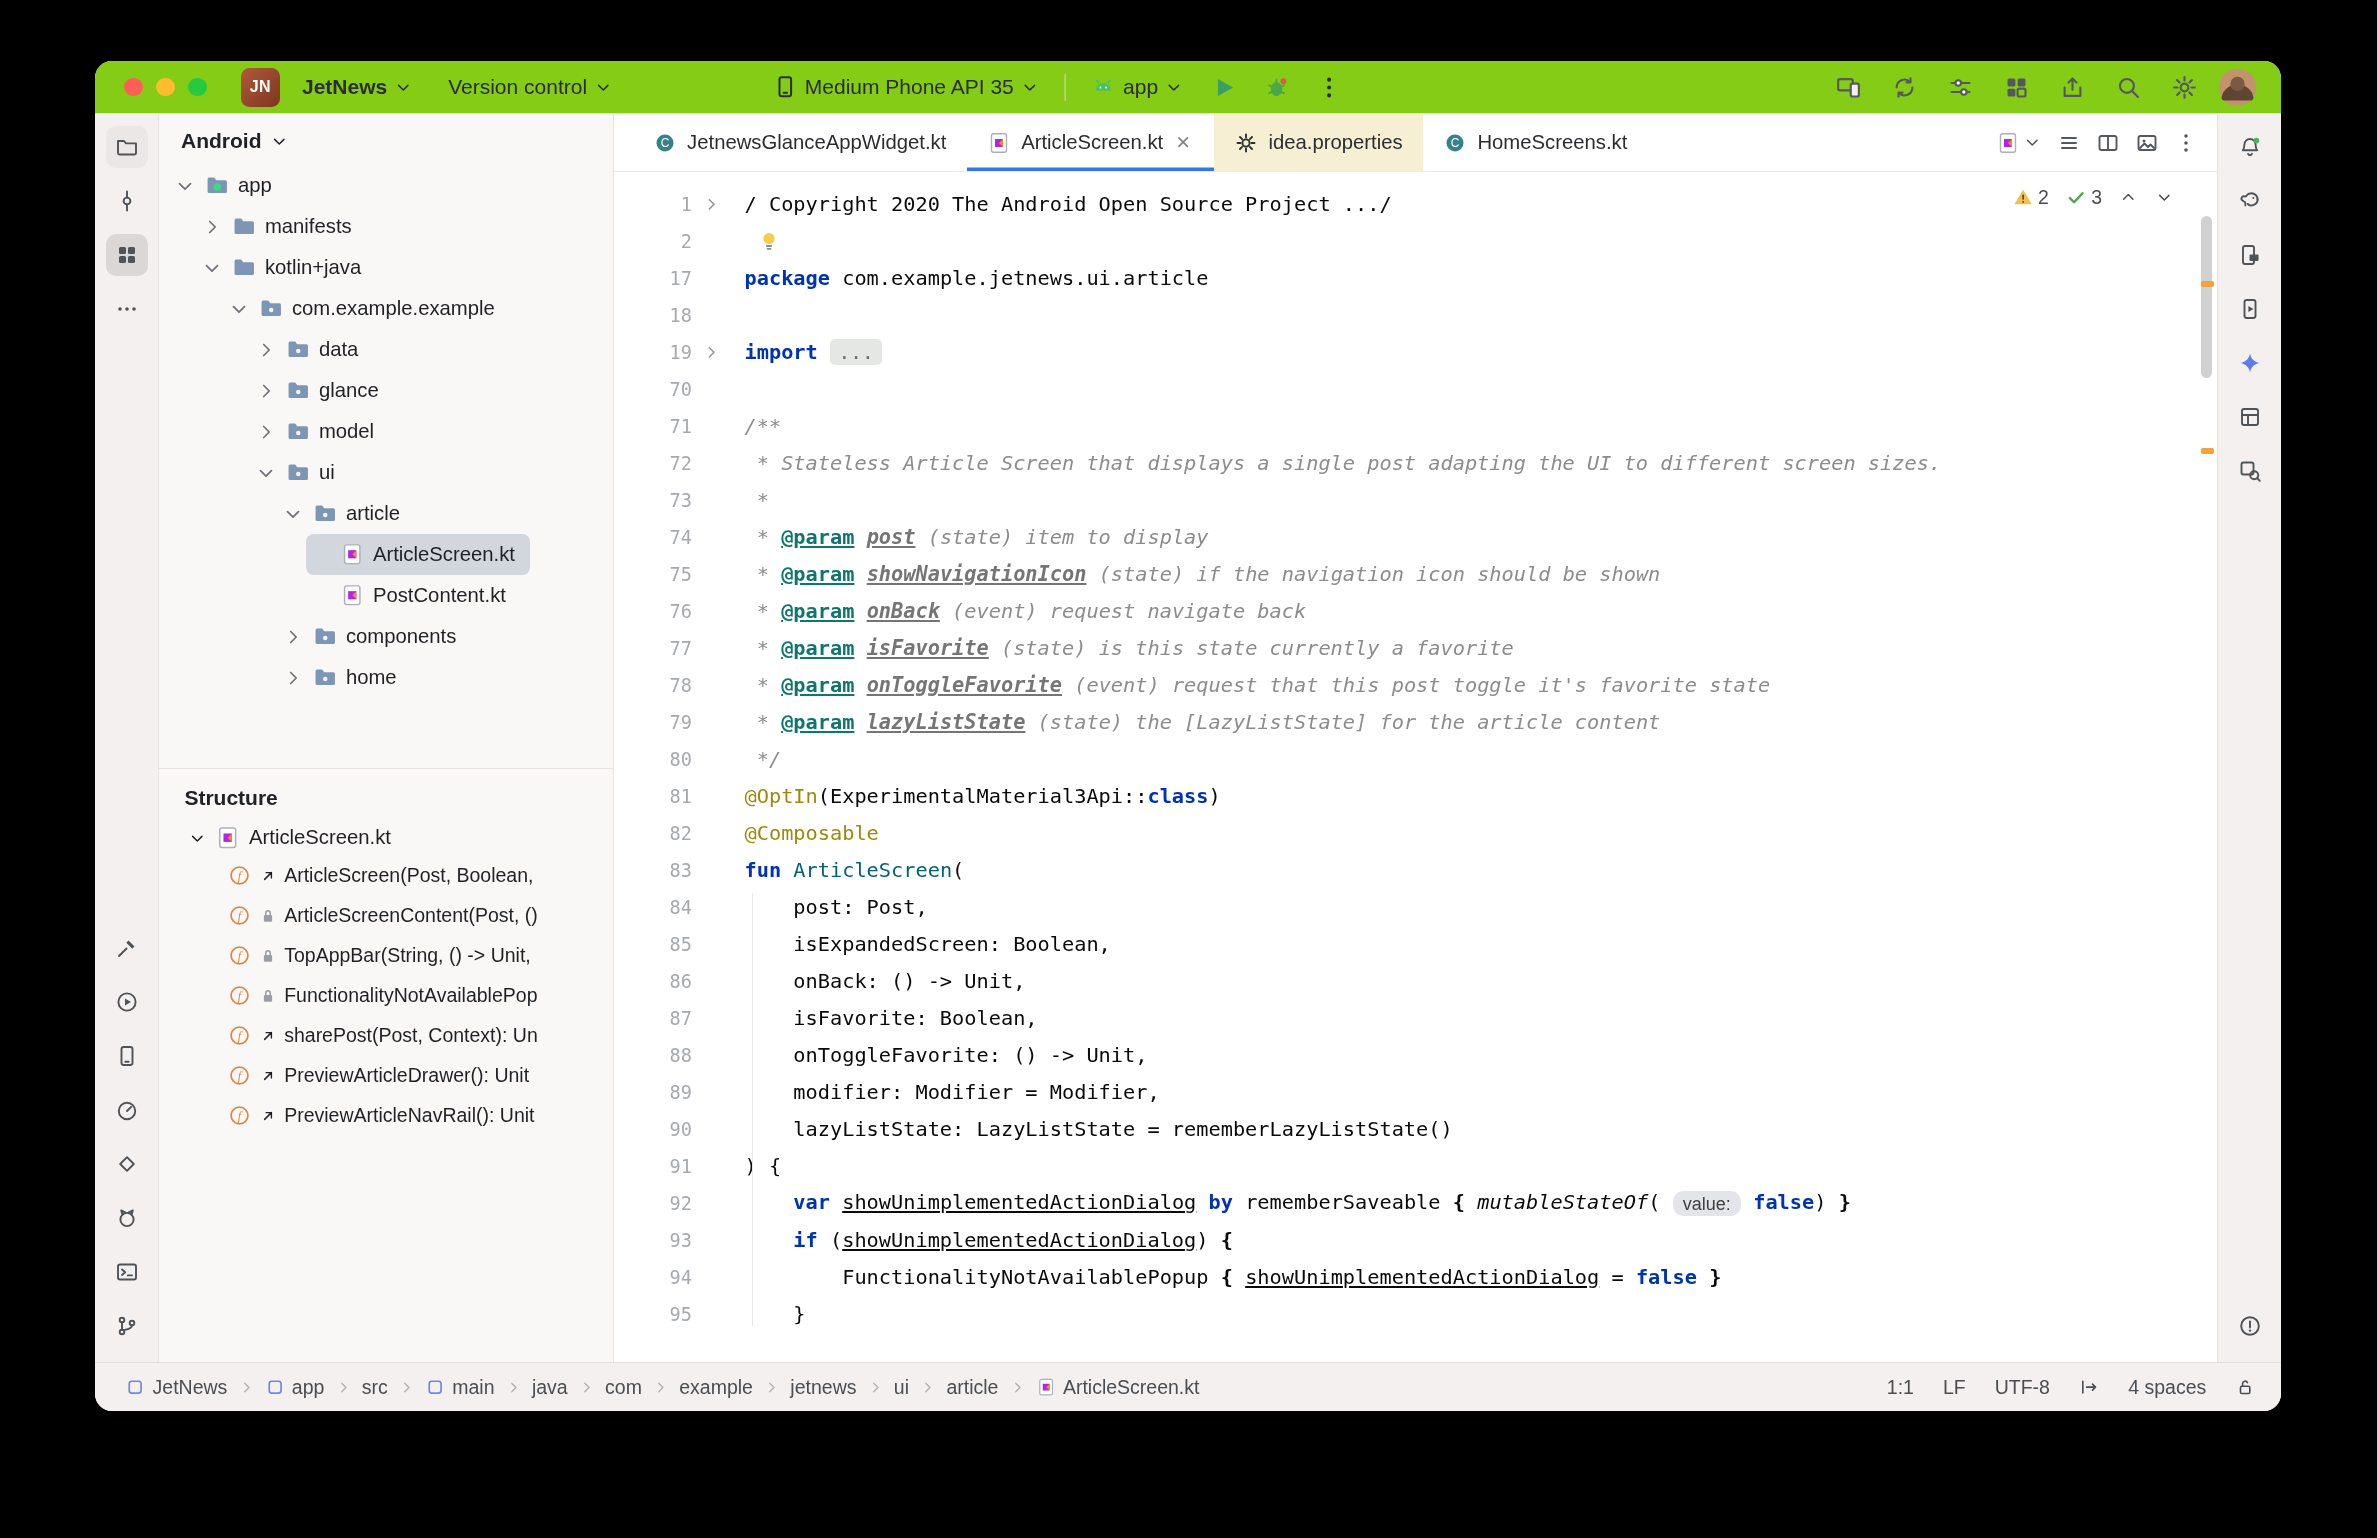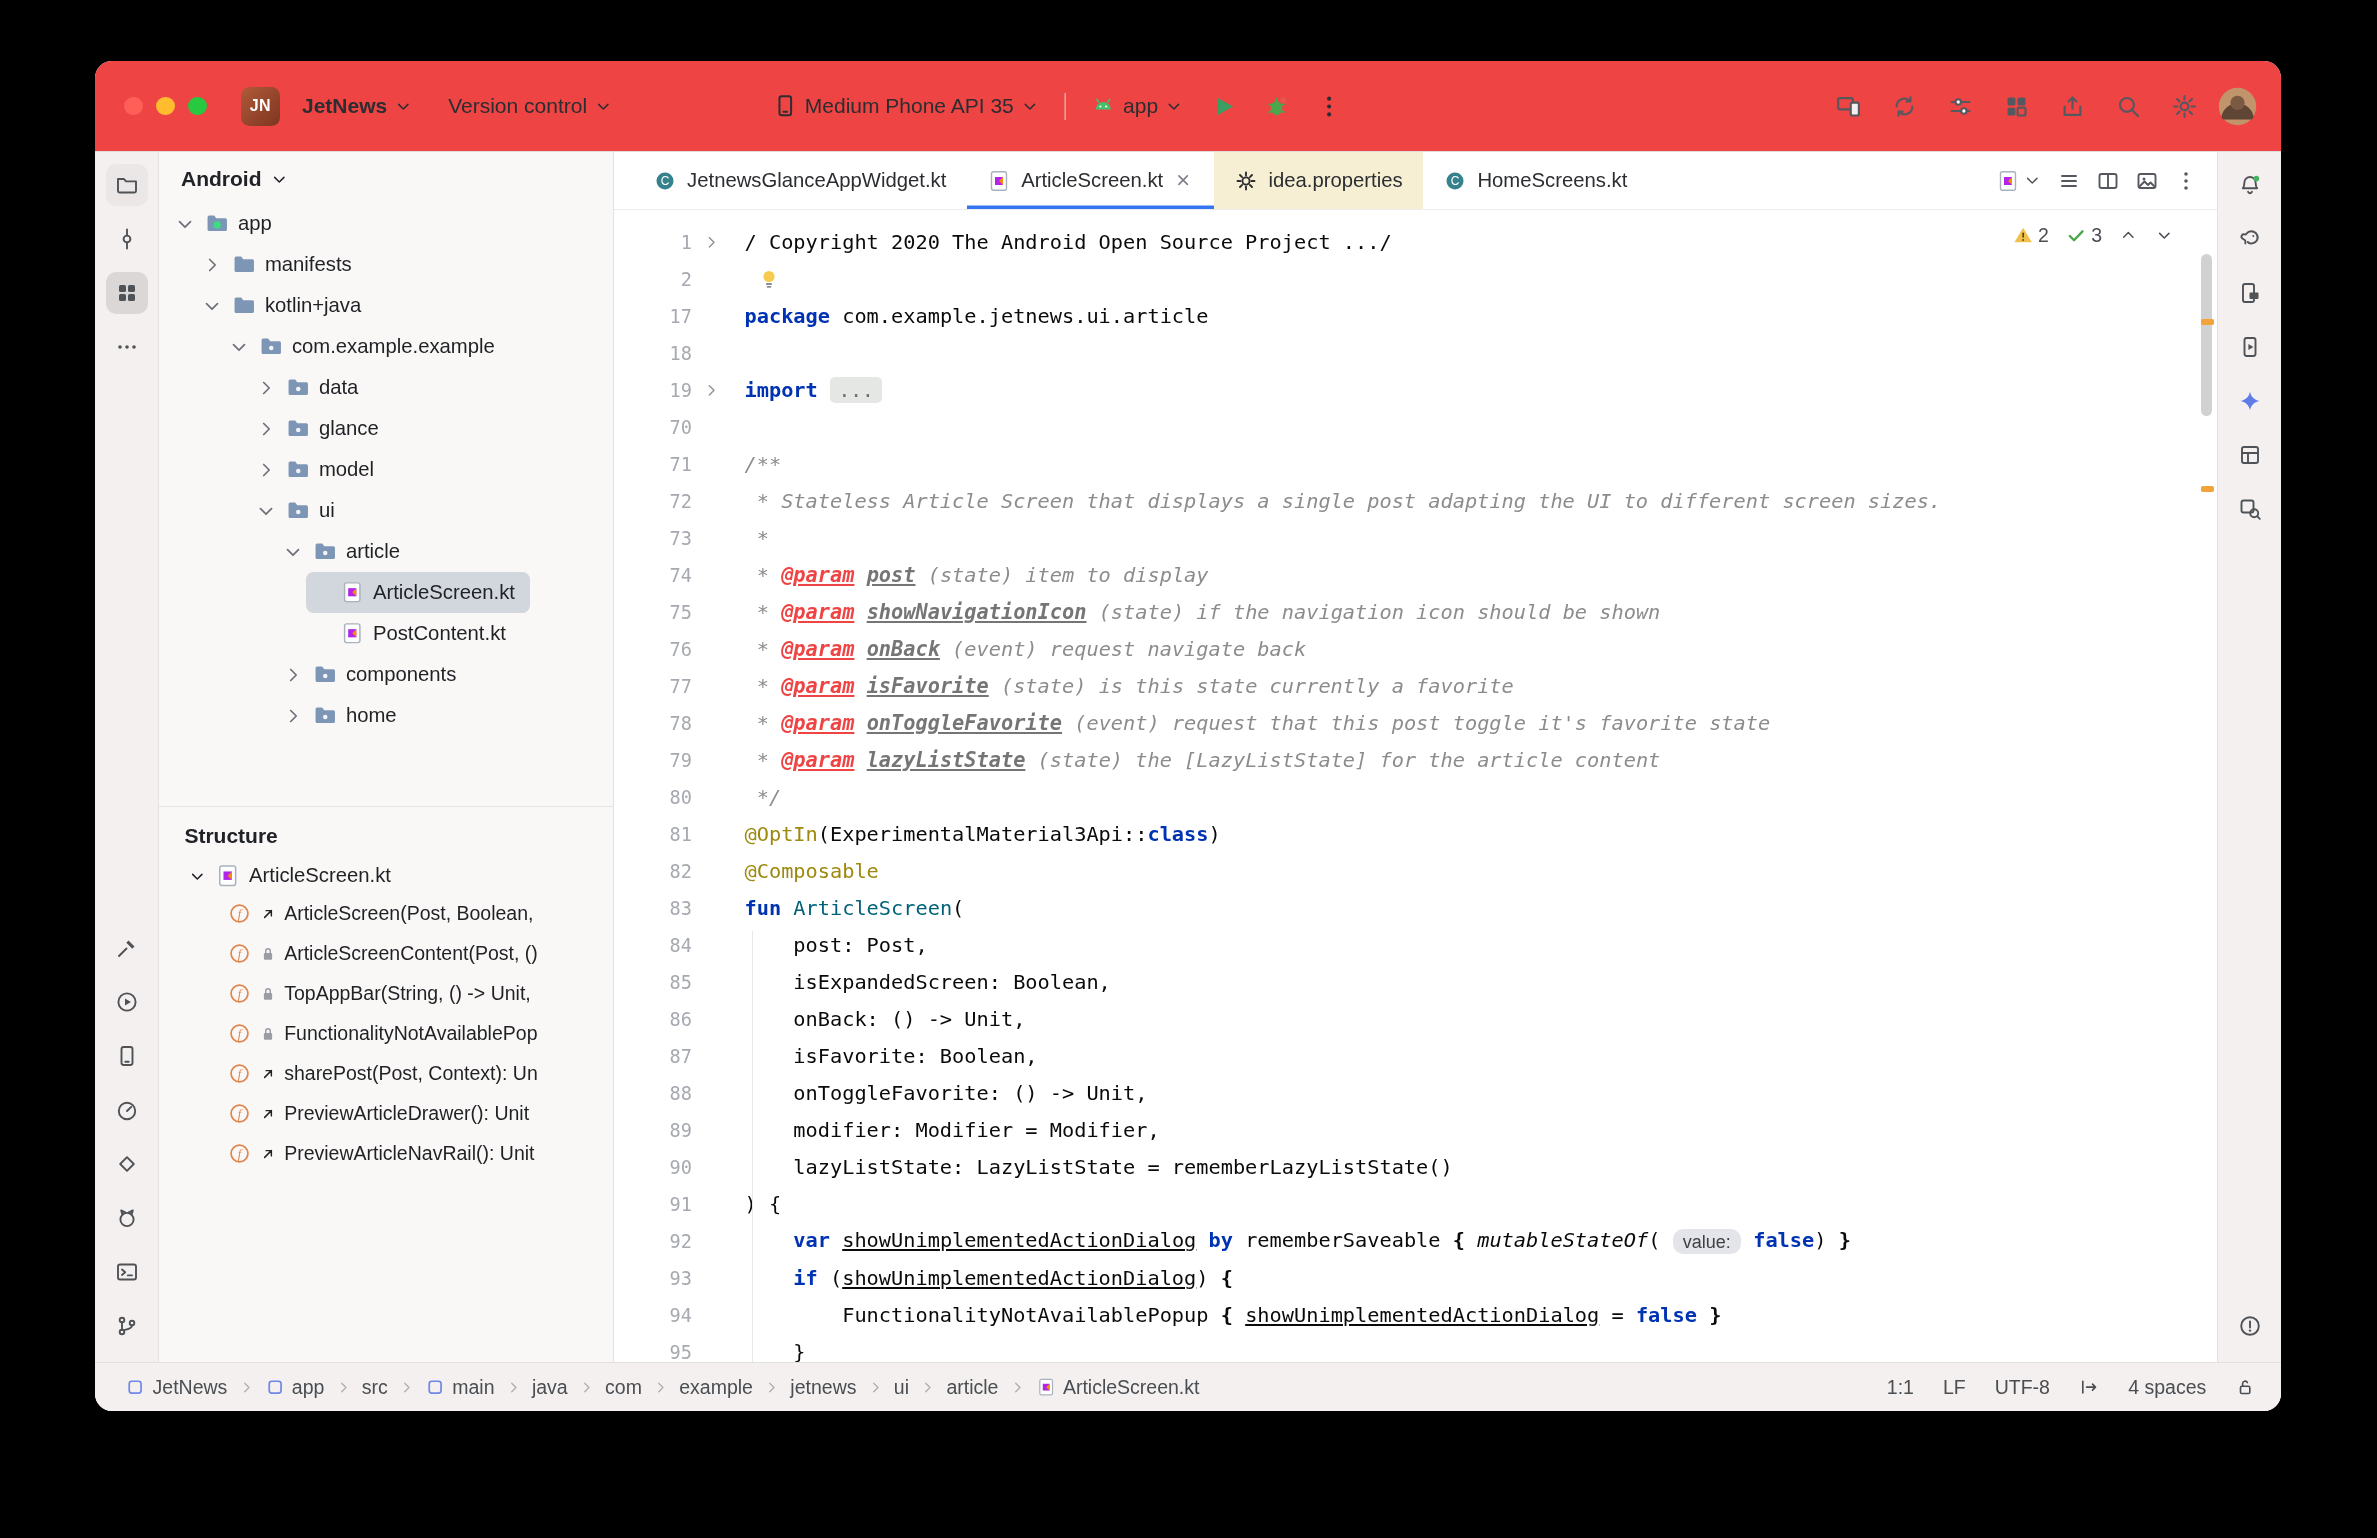--- a/index.html
+++ b/index.html
@@ -3,21 +3,21 @@
 <meta charset="utf-8">
 <style>
   *{box-sizing:border-box;margin:0;padding:0}
   html,body{width:2377px;height:1538px;background:#000;overflow:hidden;
     font-family:"Liberation Sans",sans-serif;-webkit-font-smoothing:antialiased}
   .stage{position:relative;width:2377px;height:1538px;background:#000}
   .window{position:absolute;left:95px;top:61px;width:2186px;height:1350px;border-radius:17px;
     background:#fff;overflow:hidden;display:flex;flex-direction:column;
     box-shadow:0 34px 102px rgba(0,0,0,.6),0 0 0 0.8px rgba(0,0,0,.35)}
   
-  .titlebar{height:91px;flex:none;background:#ef4444;border-bottom:0.8px solid #E0DDDC;
+  .titlebar{height:53px;flex:none;background:#84cc16;border-bottom:0.8px solid #E0DDDC;
     display:flex;align-items:center;position:relative;padding:0 24px 0 29px;color:#2B2D30}
   .traffic{display:flex;gap:13.5px;margin-right:34px}
   .tl{width:18.6px;height:18.6px;border-radius:50%;display:inline-block}
   .tl.red{background:#FF5F57}.tl.yel{background:#FEBC2E}.tl.grn{background:#28C840}
   .jn{width:39px;height:39px;border-radius:8.5px;background:linear-gradient(135deg,#B05A39,#7E3520);
     color:#fff;font-weight:bold;font-size:16px;display:flex;align-items:center;justify-content:center;margin-right:12px;letter-spacing:0.4px}
   .tb-btn{display:inline-flex;align-items:center;gap:6.8px;padding:8.5px 10.2px;border-radius:8.5px;cursor:default;white-space:nowrap}
   .tb-label{font-size:21px;color:#2B2D30}
   .tb-label.strong{font-weight:700}
   .tb-center{position:absolute;left:44%;top:0;height:100%;transform:translateX(-50%);
@@ -75,21 +75,21 @@
   .code-wrap{flex:1;min-height:0;position:relative;background:#fff}
   .code{position:relative;padding-top:13.5px;height:100%;overflow:hidden}
   .code-line{display:flex;height:37px;align-items:center}
   .ln-num{width:78px;flex:none;text-align:right;font:18.6px/37px "DejaVu Sans Mono",monospace;color:#A6A9AF}
   .ln-fold{width:39px;flex:none;display:flex;justify-content:center;align-items:center;color:#8F939A}
   .ln-fold .ic{width:18.6px;height:18.6px}
   .ln-code{font:20.3px/37px "DejaVu Sans Mono",monospace;color:#0A0A0A;white-space:pre;padding-left:13.5px;display:block}
   .ln-code span{white-space:pre}
   .sg-kw{color:#0033B3;font-weight:bold}
   .sg-cm{color:#8C8C8C;font-style:italic}
-  .sg-doc{color:#ef4444;font-style:italic;font-weight:bold;text-decoration:underline}
+  .sg-doc{color:#0f766e;font-weight:bold;text-decoration:underline}
   .sg-docb{color:#757575;font-style:italic;font-weight:bold;text-decoration:underline}
   .sg-ann{color:#9E880D}
   .sg-fn{color:#00627A}
   .sg-un{text-decoration:underline}
   .sg-b{font-weight:bold}
   .sg-itl{font-style:italic}
   .sg-fold{background:#E4E7E4;border-radius:5.1px;padding:1.7px 8.5px;color:#66707A;font-size:19.5px}
   .sg-inlay{background:#E3E5EA;border-radius:10.2px;padding:2.5px 10.2px;color:#404040;
     font-family:"Liberation Sans",sans-serif;font-size:18px}
   .bulb{width:24px;height:24px;display:inline-flex;vertical-align:-5.1px;margin-left:12px}

